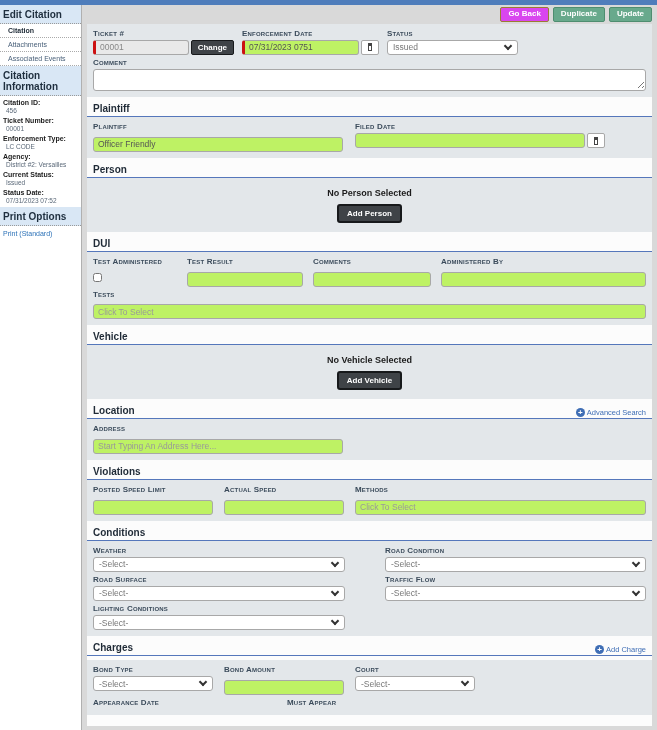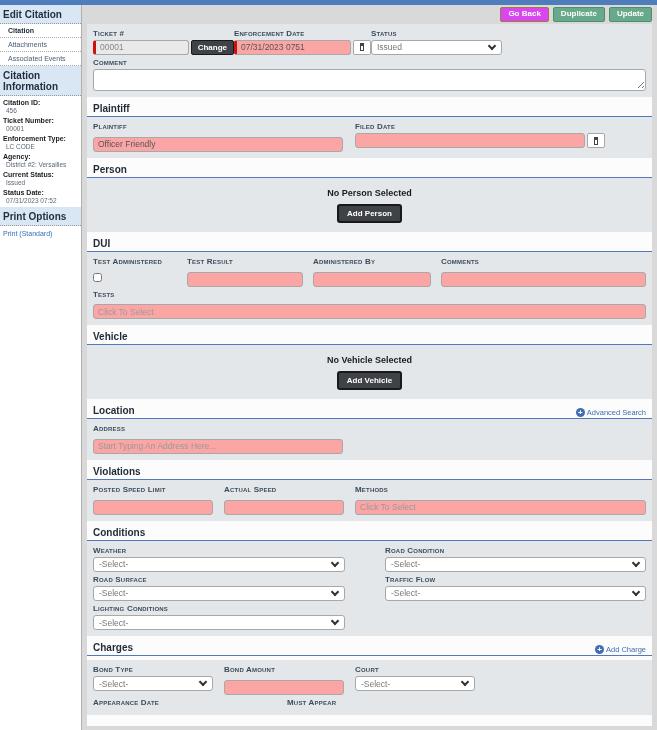--- a/index.html
+++ b/index.html
@@ -43,21 +43,21 @@
   .plus-ico { display:inline-flex; width:9px; height:9px; border-radius:50%; background:#3f6eb5;
               color:#fff; align-items:center; justify-content:center; flex-shrink:0; }
   .plus-ico::before { content:"+"; font-size:8px; font-weight:bold; line-height:1; }
 
   .panel { background:#e3e7ea; padding:2px 6px 6px; margin-bottom:2px; }
 
   .flabel { font-variant:small-caps; font-weight:bold; font-size:8px; color:#3b4b5b;
             margin:3px 0 2px; line-height:1.15; letter-spacing:.2px; }
 
   .inp { height:15px; border:1px solid #a8a8a8; border-radius:3px; font-size:8.5px; color:#555;
-         padding:0 4px; width:100%; background:#fca5a5; font-family:inherit; }
+         padding:0 4px; width:100%; background:#bef264; font-family:inherit; }
   .inp::placeholder { color:#999; }
   .inp.gray { background:#e9e9e9; color:#888; }
   .req { border-left:3px solid #cc1111; }
 
   .sel { height:15px; border:1px solid #a8a8a8; border-radius:3px; background:#fff;
          display:flex; align-items:center; justify-content:space-between; padding:0 6px 0 5px; cursor:pointer; }
   .sel-val { font-size:8.5px; color:#777; }
   .chev { width:6px; height:6px; border-right:2px solid #333; border-bottom:2px solid #333;
           transform:rotate(45deg); margin-top:-3px; flex-shrink:0; }
 
@@ -65,21 +65,21 @@
               border:2px solid #17191b; border-radius:3px; padding:3px 8px; cursor:pointer; font-family:inherit; }
   .btn-change { background:#3f4347; color:#fff; font-size:8px; font-weight:bold;
                 border:1px solid #17191b; border-radius:2px; padding:0 6px; height:15px;
                 cursor:pointer; font-family:inherit; flex-shrink:0; }
 
   .cal-btn { width:18px; height:15px; border:1px solid #a8a8a8; border-radius:2px; background:#fff;
              display:flex; align-items:center; justify-content:center; cursor:pointer; flex-shrink:0; }
   .cal-ico { width:8px; height:8px; border:1px solid #444; border-top-width:3px; }
 
   .row-flex { display:flex; gap:2px; align-items:center; }
-  .grid-top       { display:grid; grid-template-columns:141px 137px 131px 1fr; column-gap:0; }
+  .grid-top       { display:grid; grid-template-columns:141px 137px 131px 1fr; column-gap:8px; }
   .grid-plaintiff { display:grid; grid-template-columns:250px 250px; column-gap:12px; }
   .grid-dui       { display:grid; grid-template-columns:84px 116px 118px 1fr; column-gap:10px; }
   .grid-viol      { display:grid; grid-template-columns:120px 120px 1fr; column-gap:11px; }
   .grid-cond      { display:grid; grid-template-columns:252px 1fr; column-gap:40px; }
   .grid-bond      { display:grid; grid-template-columns:120px 120px 120px 1fr; column-gap:11px; }
 
   .ta-wrap { position:relative; }
   .ta { width:100%; height:22px; border:1px solid #a8a8a8; border-radius:3px; resize:none;
         font-family:inherit; font-size:8.5px; background:#fff; display:block; }
   .grip { position:absolute; right:2px; bottom:3px; width:9px; height:9px;
@@ -207,25 +207,25 @@
           <div class="grid-dui">
             <div>
               <div class="flabel">Test Administered</div>
               <input type="checkbox" class="chk" style="">
             </div>
             <div>
               <div class="flabel">Test Result</div>
               <input class="inp" style="">
             </div>
             <div>
+              <div class="flabel">Comments</div>
+              <input class="inp" style="">
+            </div>
+            <div>
               <div class="flabel">Administered By</div>
-              <input class="inp" style="">
-            </div>
-            <div>
-              <div class="flabel">Comments</div>
               <input class="inp" style="">
             </div>
           </div>
           <div class="flabel">Tests</div>
           <input class="inp" placeholder="Click To Select" style="">
         </div>
       </section>
 
       <section>
         <div class="sec-head">

